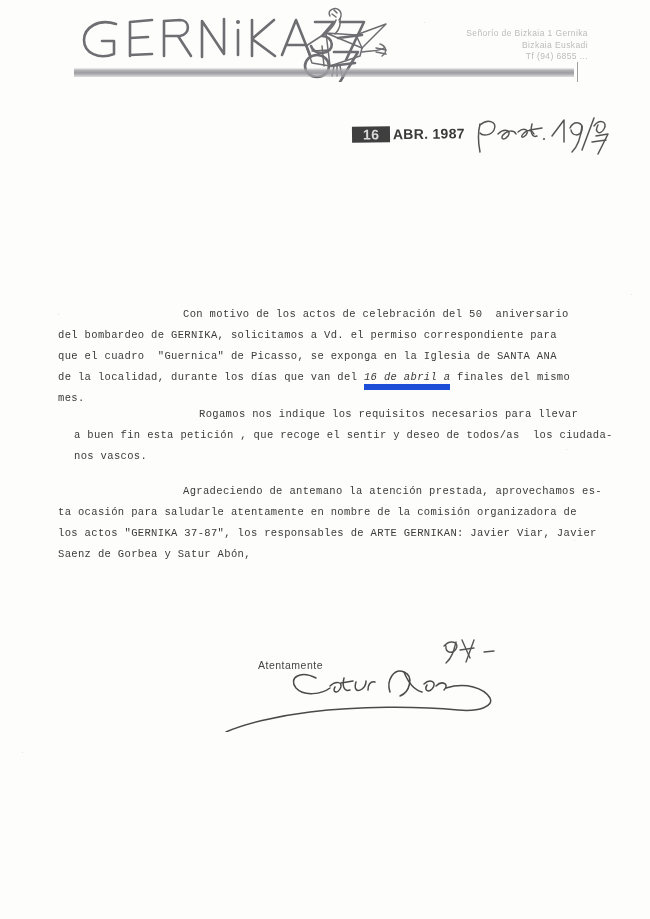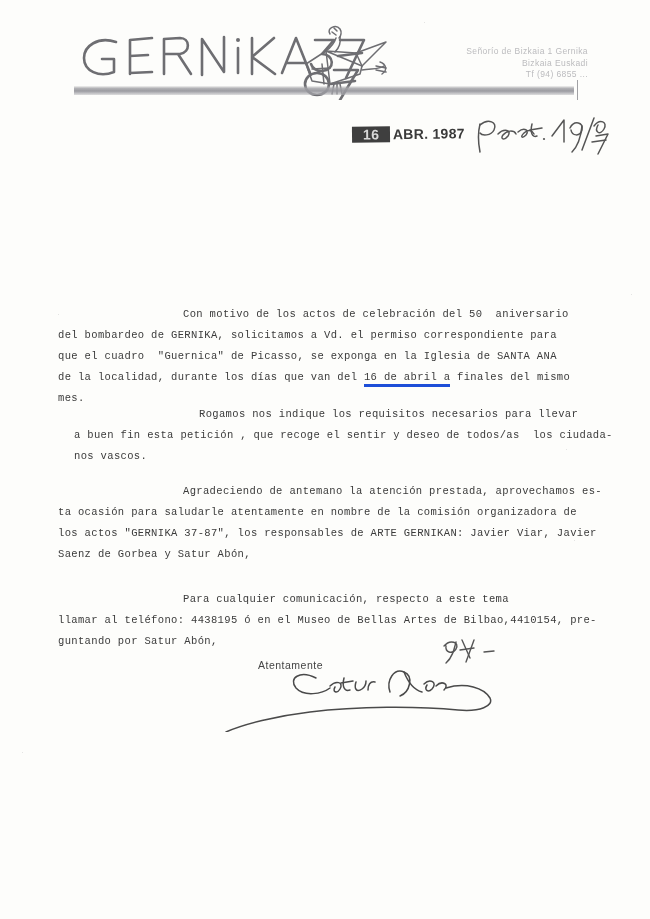--- a/index.html
+++ b/index.html
@@ -17,21 +17,21 @@
     width: 650px;
     height: 919px;
     margin: 0 auto;
     background: #fdfdfb;
     overflow: hidden;
   }
 
   
   #letterhead {
     position: absolute;
-    left: 0; top: 18px;
+    left: 0; top: 0;
     width: 650px;
     height: 95px;
   }
   .logo-wrap {
     position: absolute;
     left: 72px;
     top: 8px;
     width: 320px;
     height: 74px;
   }
@@ -119,21 +119,21 @@
     white-space: pre;
   }
   #recipient-block { left: 60px; top: 134px; }
   #salutation      { left: 58px; top: 283px; }
   #para-1          { left: 58px; top: 304px; }
   #para-2          { left: 74px; top: 404px; }
   #para-3          { left: 58px; top: 481px; font-family: Liberation Mono, monospace; }
   #para-4          { left: 58px; top: 589px; }
 
   .indent { display: inline-block; width: 125px; }
-  .u { border-bottom: 3px solid #1d4ed8; padding-bottom: 1px; }
+  .u { border-bottom: 6px solid #1d4ed8; padding-bottom: 1px; font-style: italic; }
 
   #closing-word {
     position: absolute;
     left: 258px;
     top: 659px;
     font-family: "Liberation Sans", sans-serif;
     font-size: 10.5px;
     letter-spacing: 0.5px;
     color: #444;
   }
@@ -273,23 +273,20 @@
 
   <div class="typed" id="para-2"><span class="indent"></span><span>Rogamos nos indique los requisitos necesarios para llevar</span>
 <span>a buen fin esta petición , que recoge el sentir y deseo de todos/as  los ciudada-</span>
 <span>nos vascos.</span></div>
 
   <div class="typed" id="para-3"><span class="indent"></span><span>Agradeciendo de antemano la atención prestada, aprovechamos es-</span>
 <span>ta ocasión para saludarle atentamente en nombre de la comisión organizadora de</span>
 <span>los actos "GERNIKA 37-87", los responsables de ARTE GERNIKAN: Javier Viar, Javier</span>
 <span>Saenz de Gorbea y Satur Abón,</span></div>
 
-  <div class="typed" id="para-4"><span class="indent"></span><span>Para cualquier comunicación, respecto a este tema</span>
-<span>llamar al teléfono: 4438195 ó en el Museo de Bellas Artes de Bilbao,4410154, pre-</span>
-<span>guntando por Satur Abón,</span></div>
 
   <div id="amount-handwriting">
     <svg width="60" height="30" viewBox="0 0 60 30">
       <g fill="none" stroke="#555" stroke-width="1.4" stroke-linecap="round" stroke-linejoin="round">
         <path d="M4 10 C10 3, 20 6, 16 13 C12 19, 5 16, 6 10"></path>
         <path d="M16 6 C14 14, 12 22, 6 27"></path>
         <path d="M22 4 L30 22"></path>
         <path d="M34 4 L26 26"></path>
         <path d="M20 14 L34 12"></path>
         <path d="M44 16 L54 15"></path>

